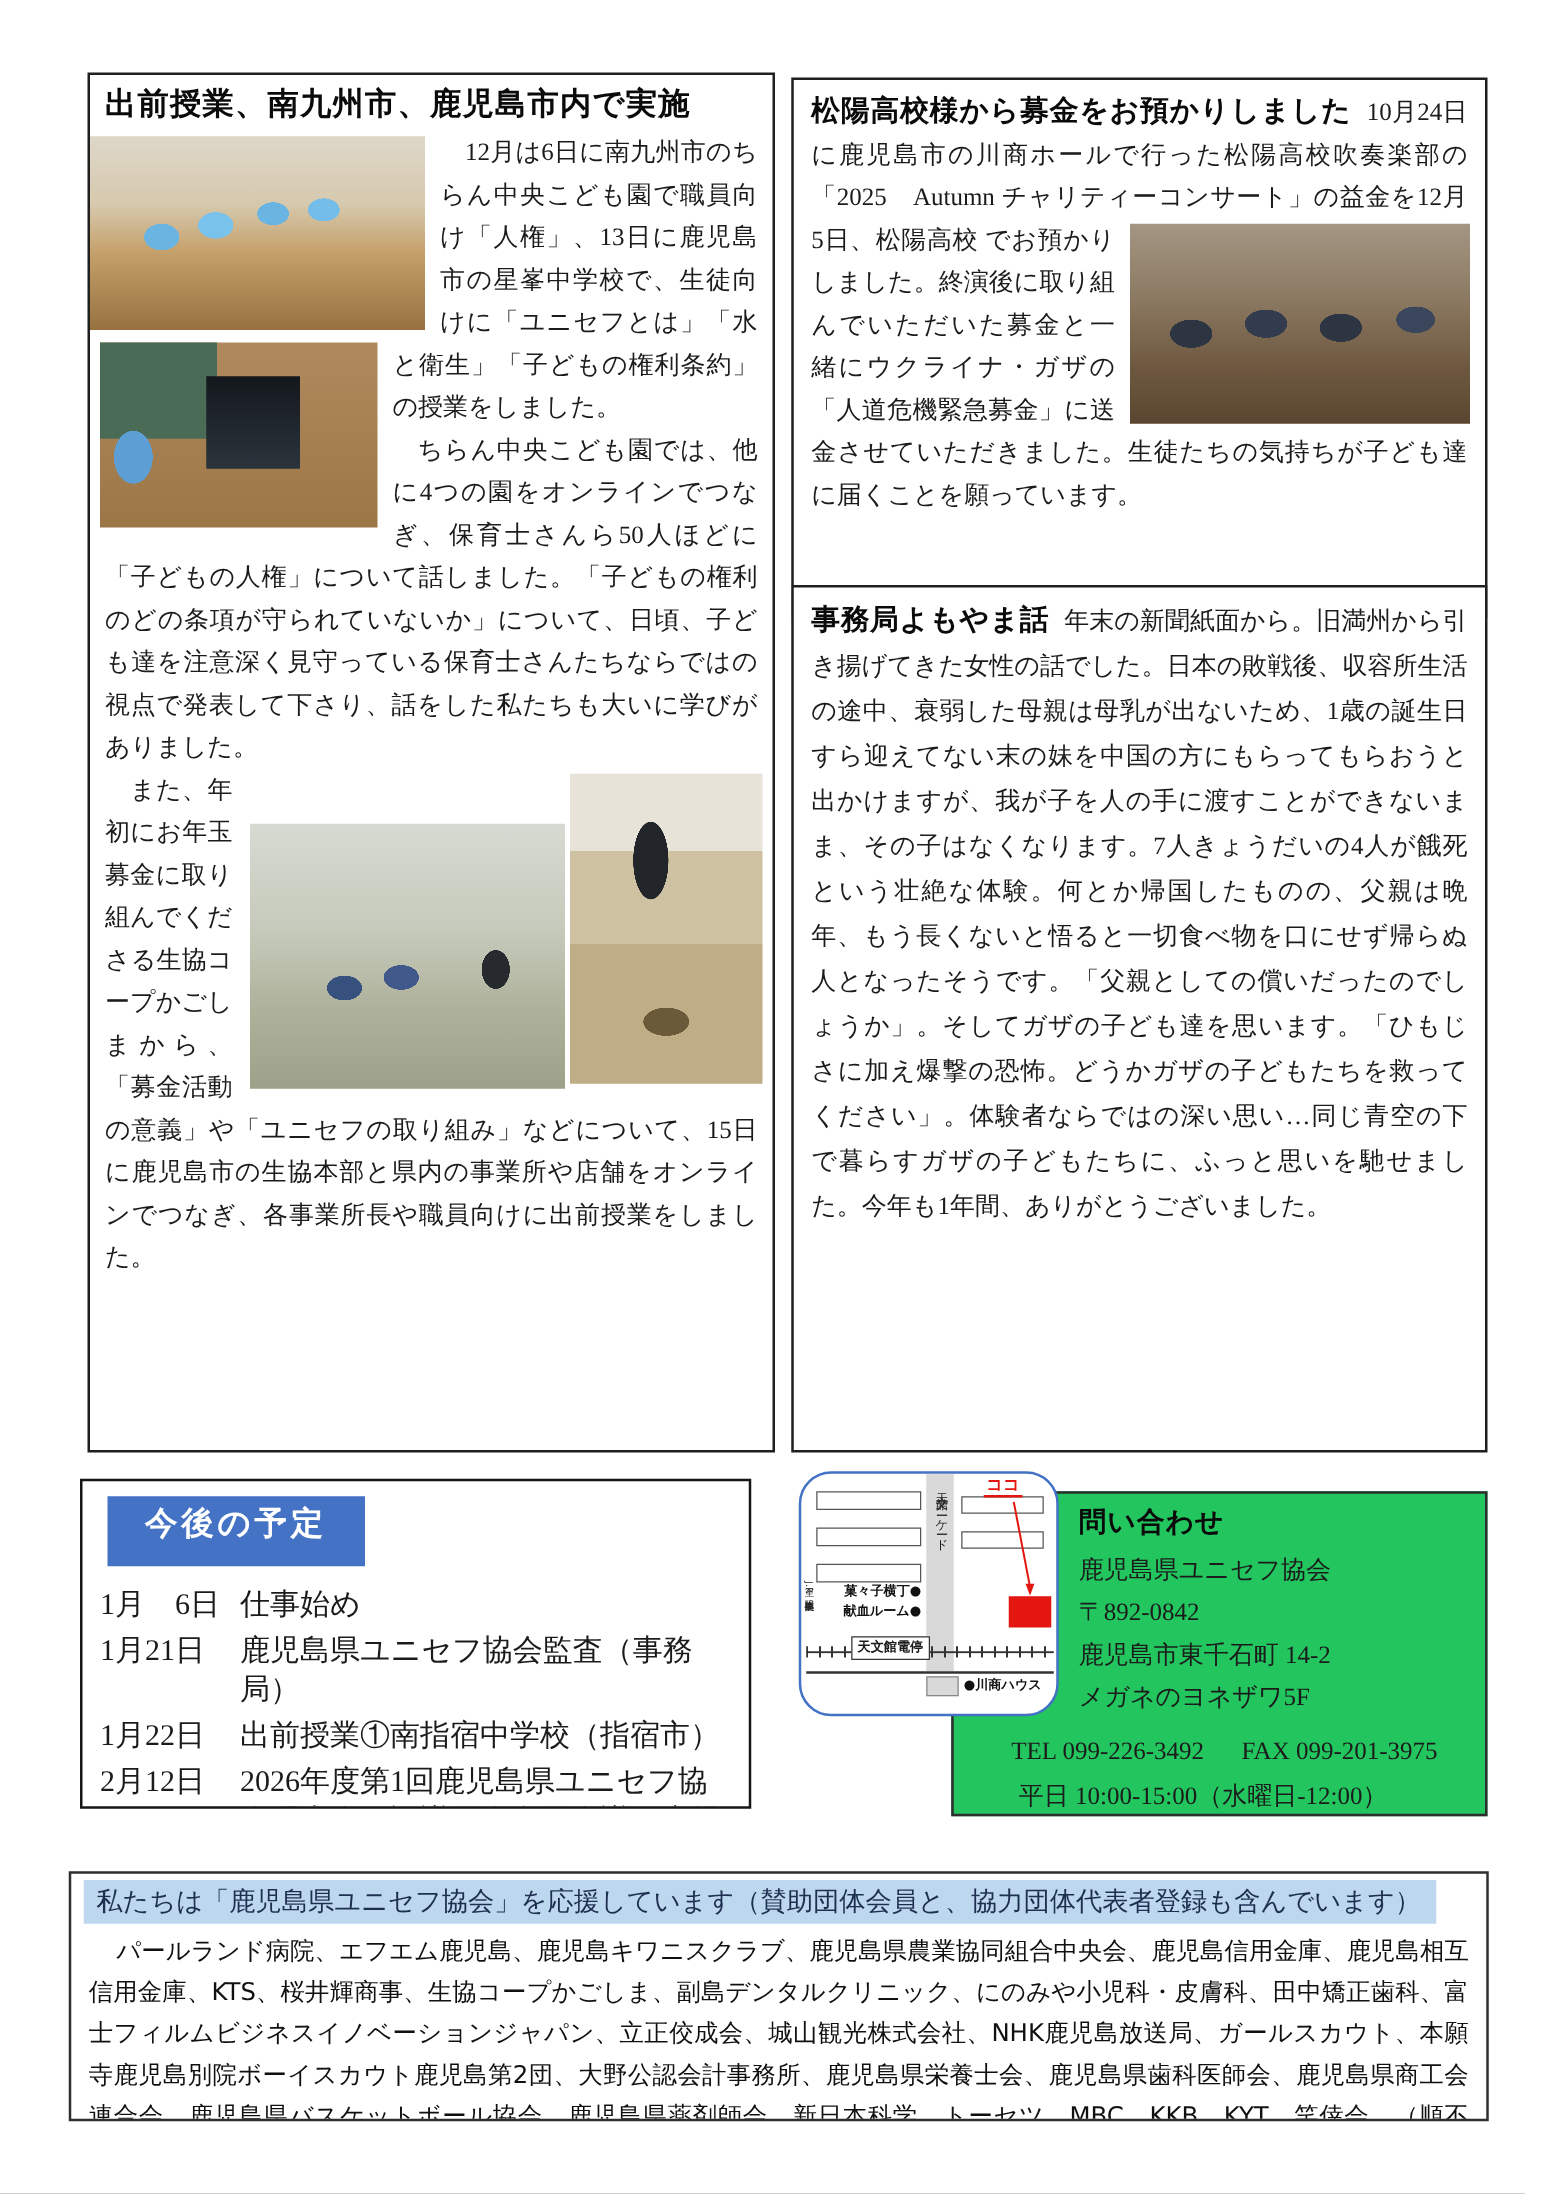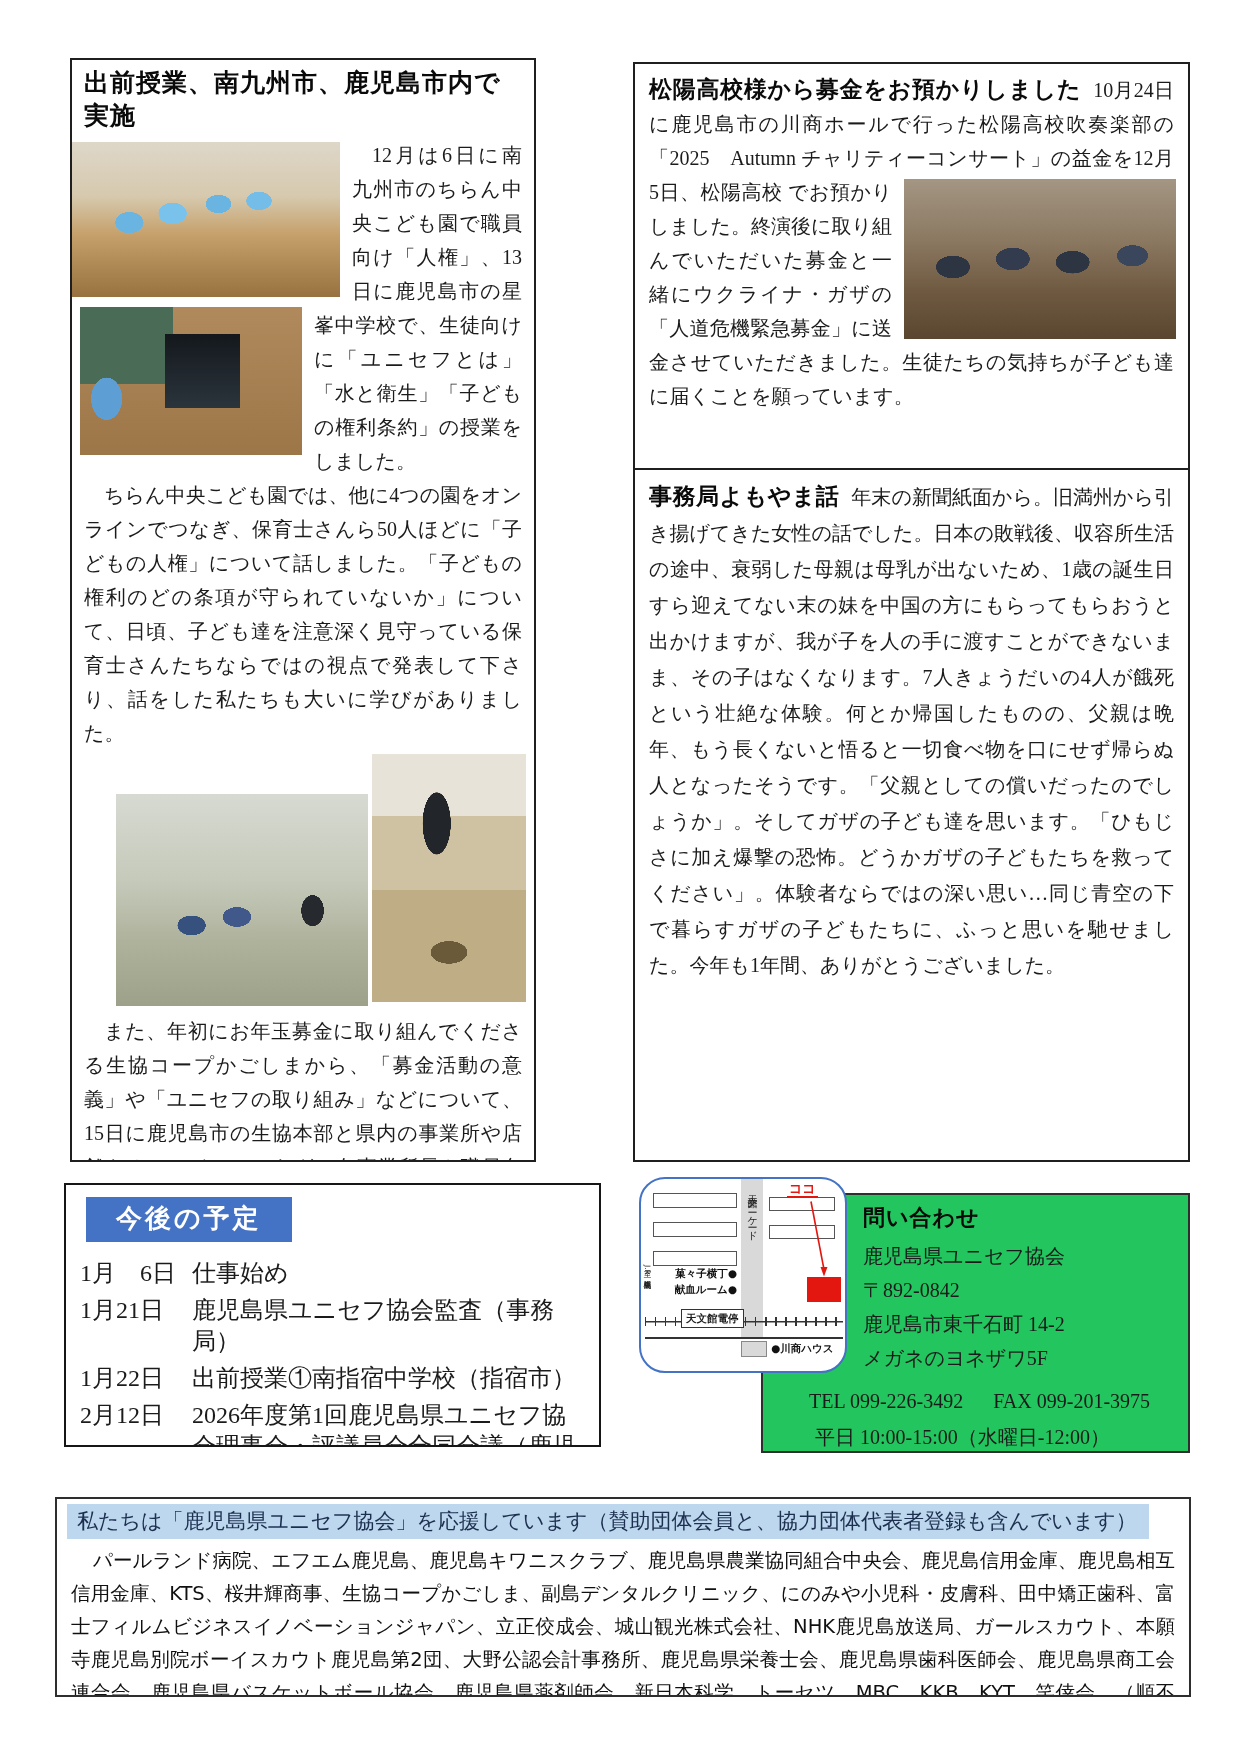--- a/index.html
+++ b/index.html
@@ -5,21 +5,21 @@
   html,body{margin:0;padding:0;background:#8b8b8b;}
   .page{position:relative;width:1241px;height:1755px;background:#ffffff;
         font-family:"Liberation Serif","DejaVu Serif",serif;color:#1b1b1b;overflow:hidden;}
   .box{position:absolute;border:2px solid #1f1f1f;background:#fff;box-sizing:border-box;overflow:hidden;}
   .pop{font-family:"DejaVu Sans","Liberation Sans",sans-serif;font-weight:bold;letter-spacing:1px;color:#0a0a0a;}
   .jtext{font-size:20px;line-height:34px;text-align:justify;margin:0;}
   .ind{text-indent:20px;}
   .photo{background-repeat:no-repeat;background-color:#c9bda6;}
 
   
-  #a1{left:70px;top:58px;width:466px;height:1104px;padding:4px 12px 8px;}
+  #a1{left:70px;top:58px;width:550px;height:1104px;padding:4px 12px 8px;}
   #a1 .a1-title{font-size:25px;margin:2px 0 6px;}
   #ph1{float:left;width:270px;height:155px;margin:4px 12px 4px -14px;
        background:
         radial-gradient(ellipse 20px 15px at 22% 52%, #6ab4e2 70%, transparent 71%),
         radial-gradient(ellipse 20px 15px at 38% 46%, #79c2ec 70%, transparent 71%),
         radial-gradient(ellipse 18px 13px at 55% 40%, #6ab4e2 70%, transparent 71%),
         radial-gradient(ellipse 18px 13px at 70% 38%, #74bde8 70%, transparent 71%),
         linear-gradient(180deg,#ded7c9 0%,#d6c9ae 35%,#c5a06a 60%,#a9834f 85%,#97713f 100%);}
   #ph2{float:left;clear:left;width:222px;height:148px;margin:6px 12px 6px -4px;
        background:
@@ -36,21 +36,21 @@
         linear-gradient(180deg,#d7dad2 0%,#c6cabb 40%,#aeb29b 70%,#9da189 100%);}
   #ph4{width:154px;height:248px;
        background:
         radial-gradient(ellipse 26px 16px at 50% 80%, #6b5a3a 70%, transparent 71%),
         radial-gradient(ellipse 20px 44px at 42% 28%, #22262b 70%, transparent 71%),
         linear-gradient(180deg,#e7e3d8 0 25%,#cfc2a2 25% 55%,#bfae85 55% 100%);}
 
   
   #sched{left:64px;top:1183px;width:537px;height:264px;padding:10px 14px;border-color:#161616;}
   .sched-title{display:inline-block;background:#4472C4;color:#fff;font-size:26px;
-               padding:4px 30px 6px;margin:2px 0 10px 6px;letter-spacing:3px;}
+               padding:4px 30px 17px;margin:2px 0 10px 6px;letter-spacing:3px;}
   .srow{display:flex;font-size:24px;line-height:31px;margin-top:6px;}
   .sdate{flex:none;width:112px;}
   .sevent{flex:1;}
 
   
   #a2{left:633px;top:62px;width:557px;height:432px;padding:8px 14px;}
   #a3{left:633px;top:468px;width:557px;height:694px;padding:8px 14px 8px;}
   .inline-title{font-size:23px;margin-right:12px;letter-spacing:0.5px;}
   #a2 .jtext{line-height:34px;}
   #a3 .jtext{line-height:36px;}

